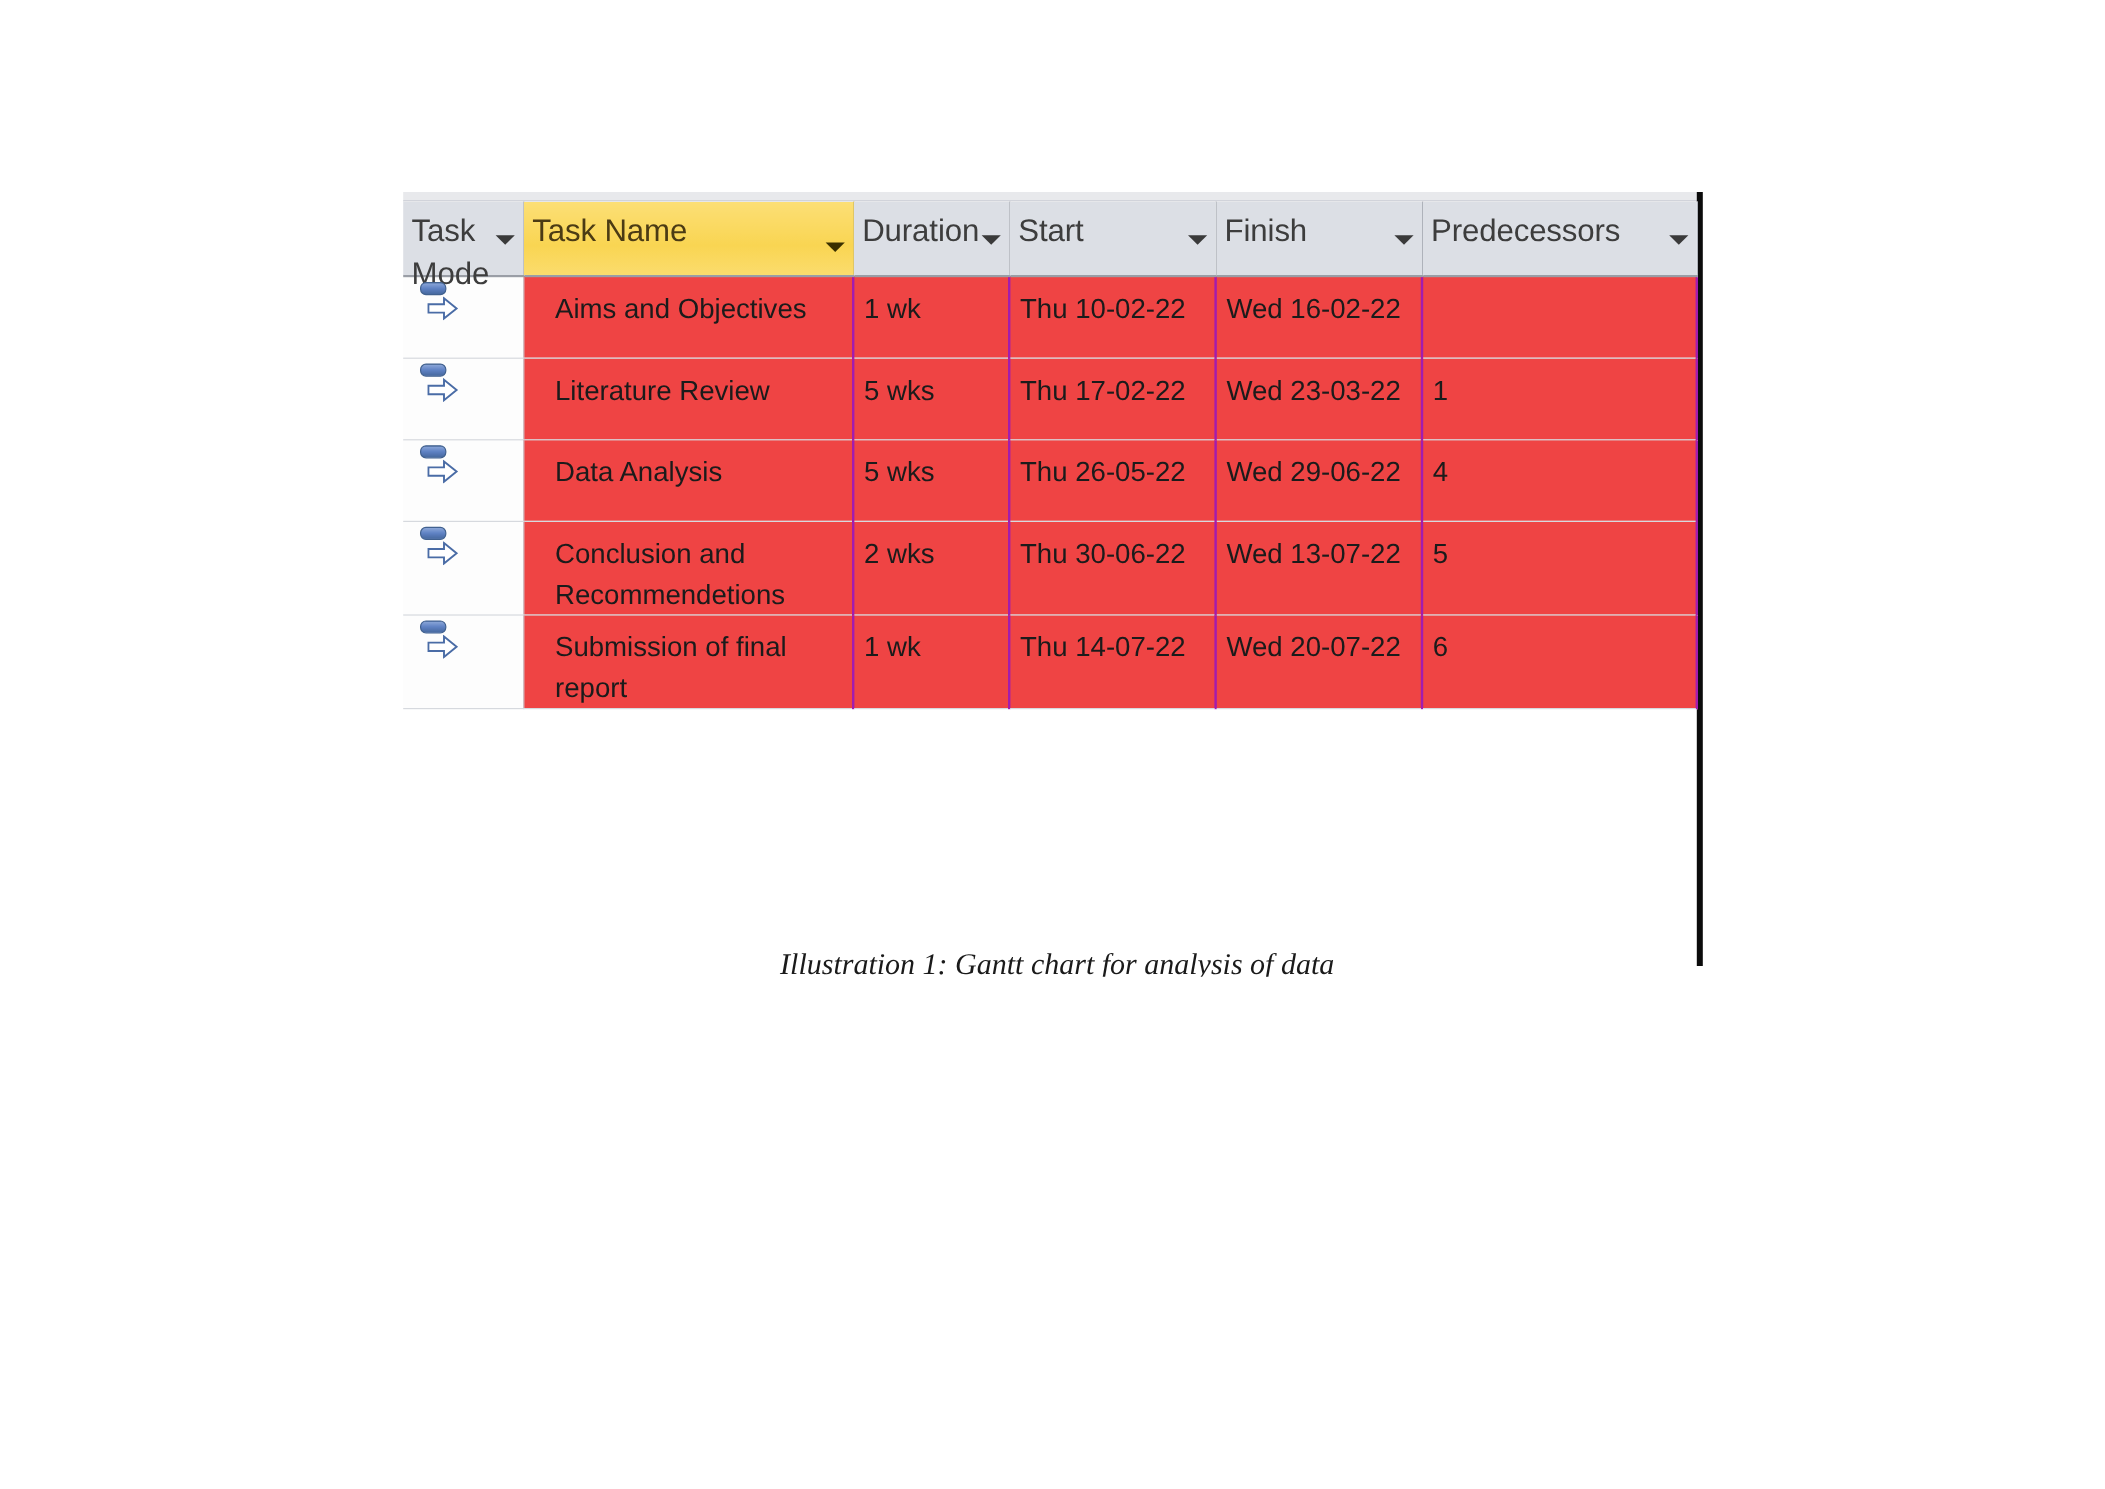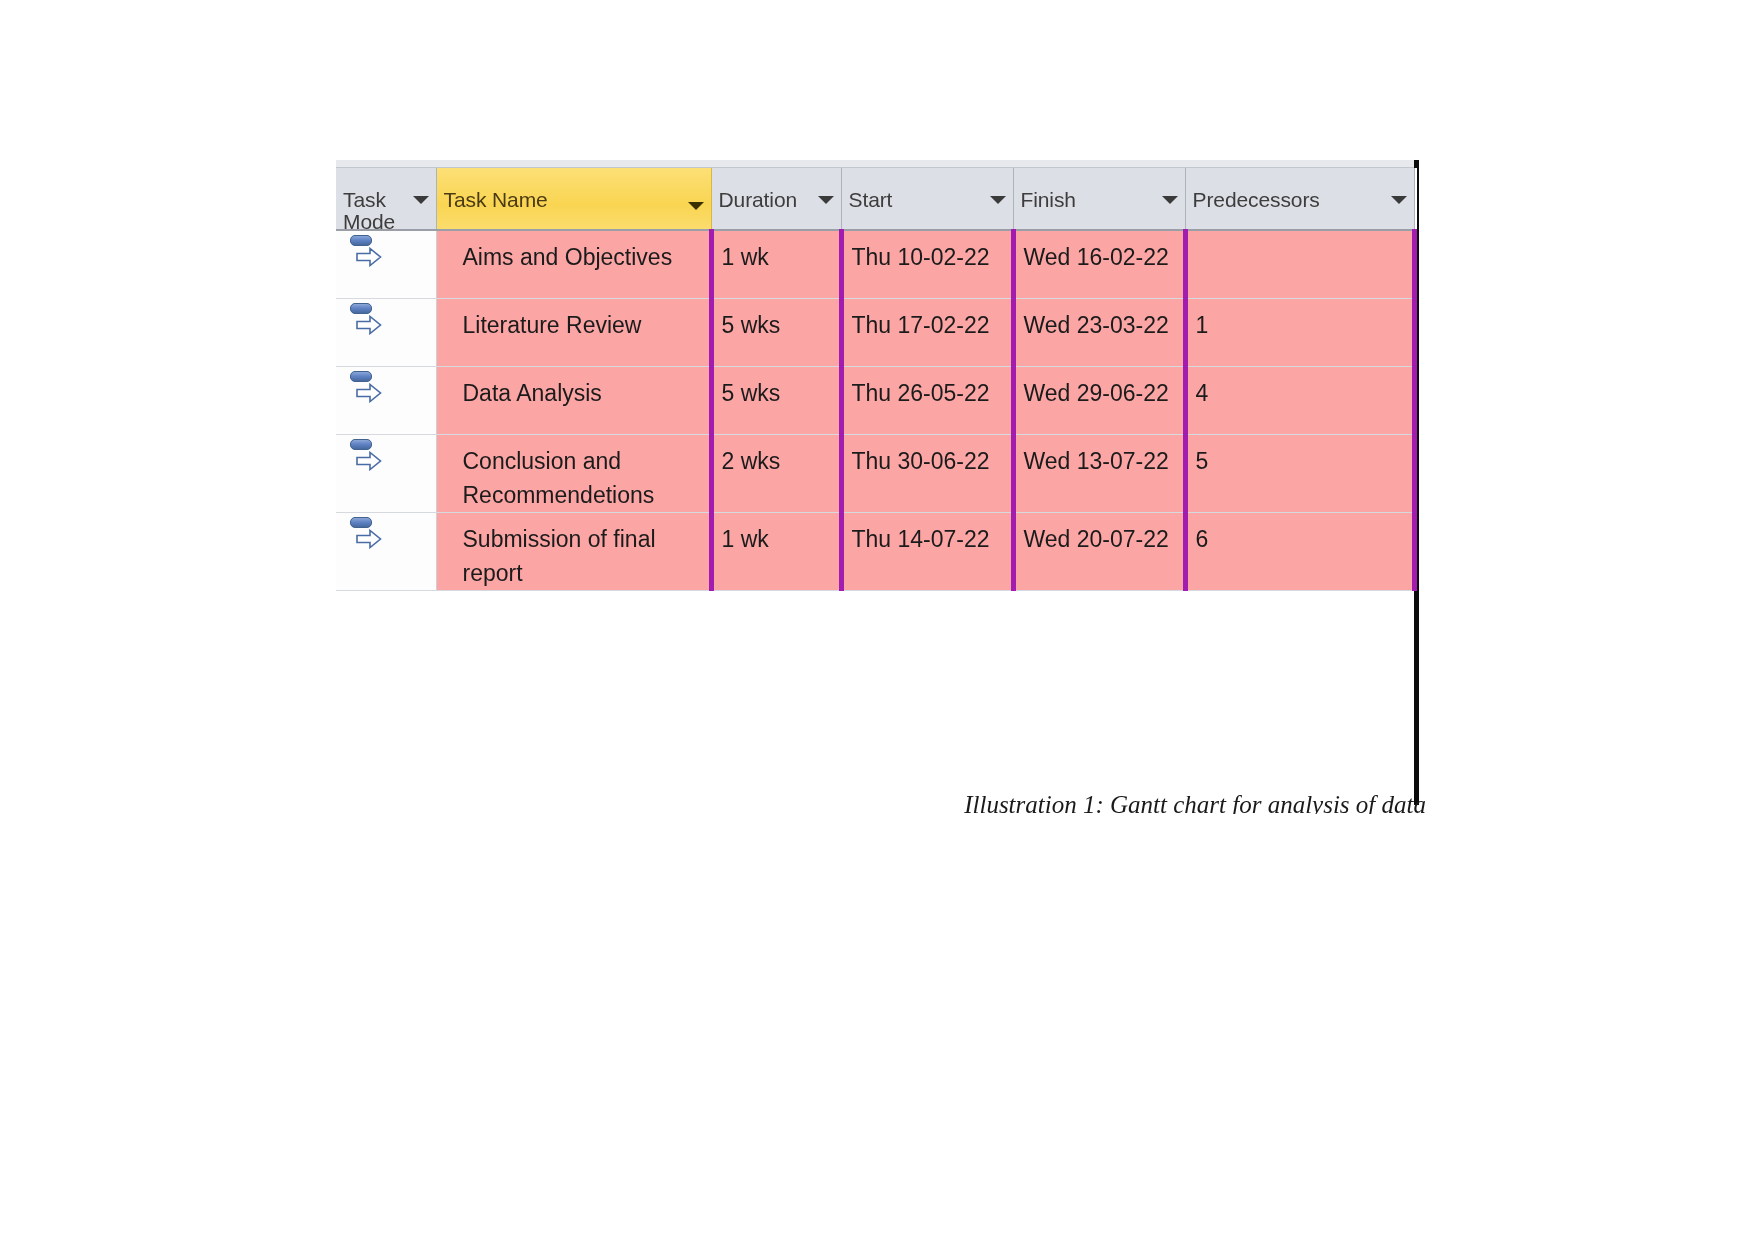--- a/index.html
+++ b/index.html
@@ -83,24 +83,24 @@
   thead th.highlight {
     background: #fad85f;
     background: linear-gradient(180deg, #fcdf76 0%, #f9d552 60%, #fbdc6d 100%);
     border-right: 1px solid #d8b93f;
   }
 
   .th-label {
     display: block;
     position: absolute;
     left: 7px;
-    top: 21px;
+    top: 6px;
     right: 26px;
-    font-size: 21px;
-    line-height: 22px;
+    font-size: 26px;
+    line-height: 36px;
     color: #3d3d3d;
     letter-spacing: -0.1px;
     white-space: normal;
   }
   thead th.highlight .th-label { color: #4b3b14; }
 
   
   .caret {
     position: absolute;
     right: 7px;
@@ -110,23 +110,23 @@
     height: 0;
     border-left: 8px solid transparent;
     border-right: 8px solid transparent;
     border-top: 8px solid #3a3a3a;
   }
   thead th.highlight .caret { border-top-color: #3a3000; top: 60%; }
   th.col-taskmode .caret { top: 28px; margin-top: 0; }
 
   
   tbody td {
-    border-right: 5px solid #a21caf;
+    border-right: 2px solid #a21caf;
     border-bottom: 1px solid #d6d9de;
-    background: #fca5a5;
+    background: #ef4444;
     height: 68px;
   }
   tbody tr.tall td { height: 78px; }
   tbody td.col-taskmode {
     background: #fdfdfd;
     border-right: 1px solid #cdd0d6;
   }
 
   .cell-text {
     display: block;
@@ -163,21 +163,21 @@
     width: 26px;
     height: 20px;
   }
 
   
   #caption {
     position: absolute;
     left: 336px;
     top: 790px;
     width: 1090px;
-    text-align: right;
+    text-align: center;
     font-family: "Liberation Serif", serif;
     font-style: italic;
     font-size: 25px;
     line-height: 30px;
     color: #1a1a1a;
     white-space: nowrap;
     overflow: hidden;
     height: 24px;
   }
 </style>

